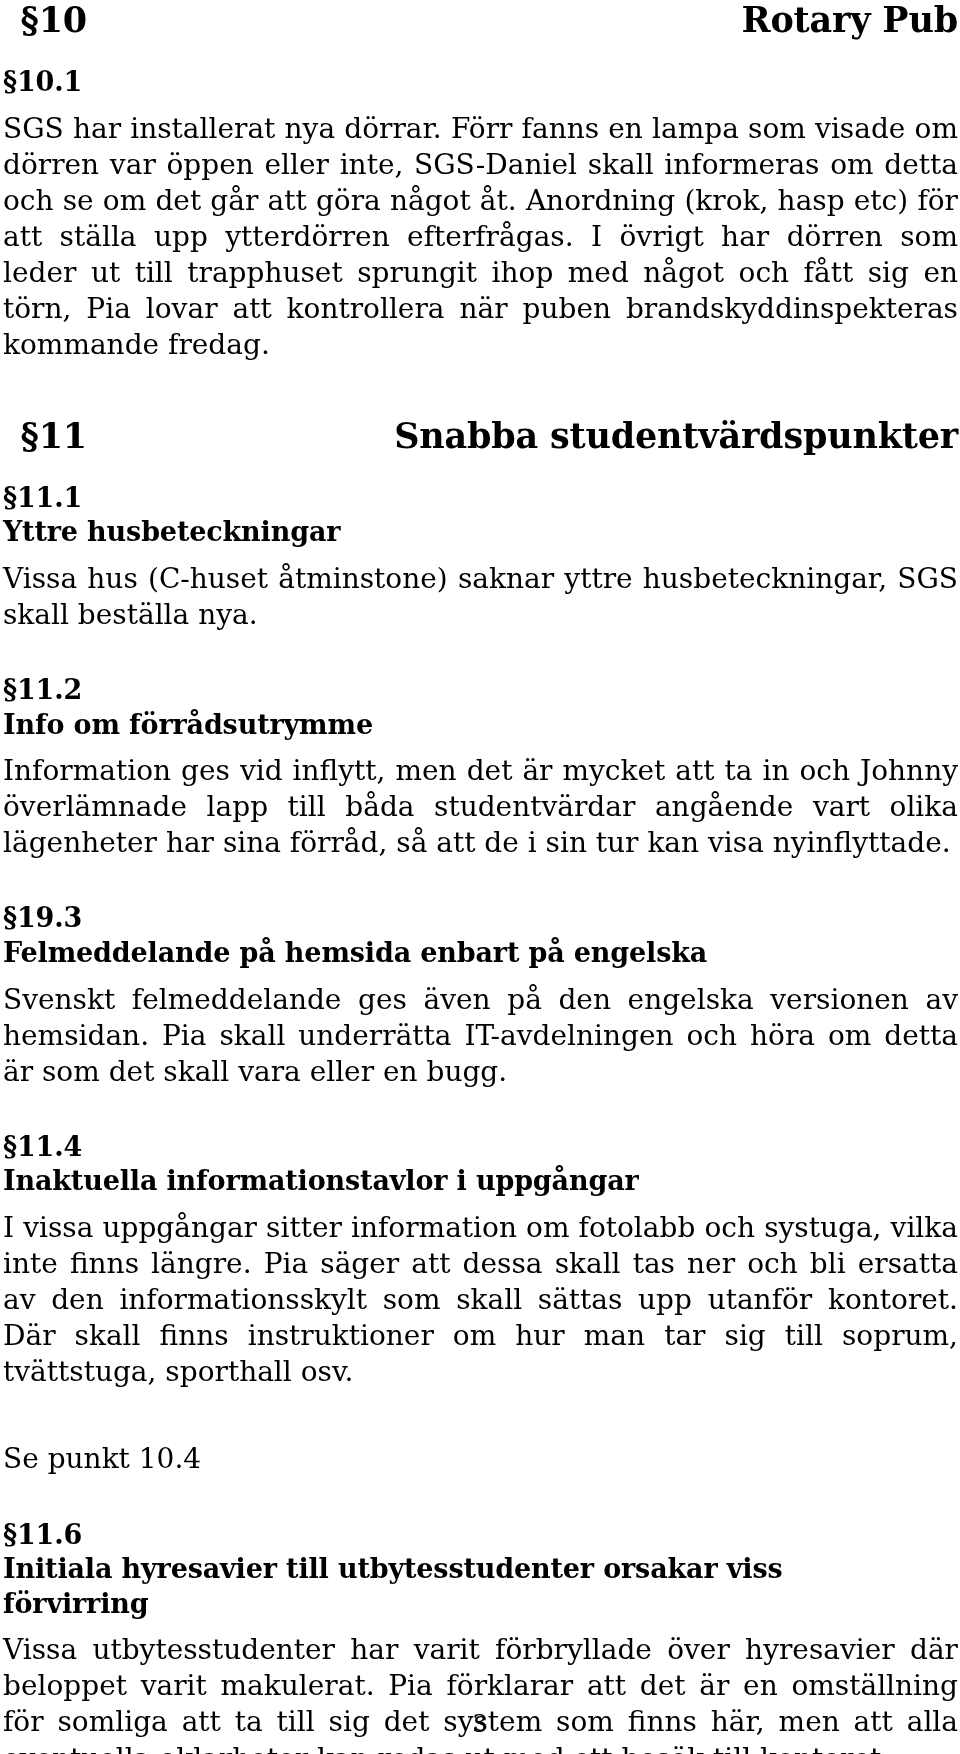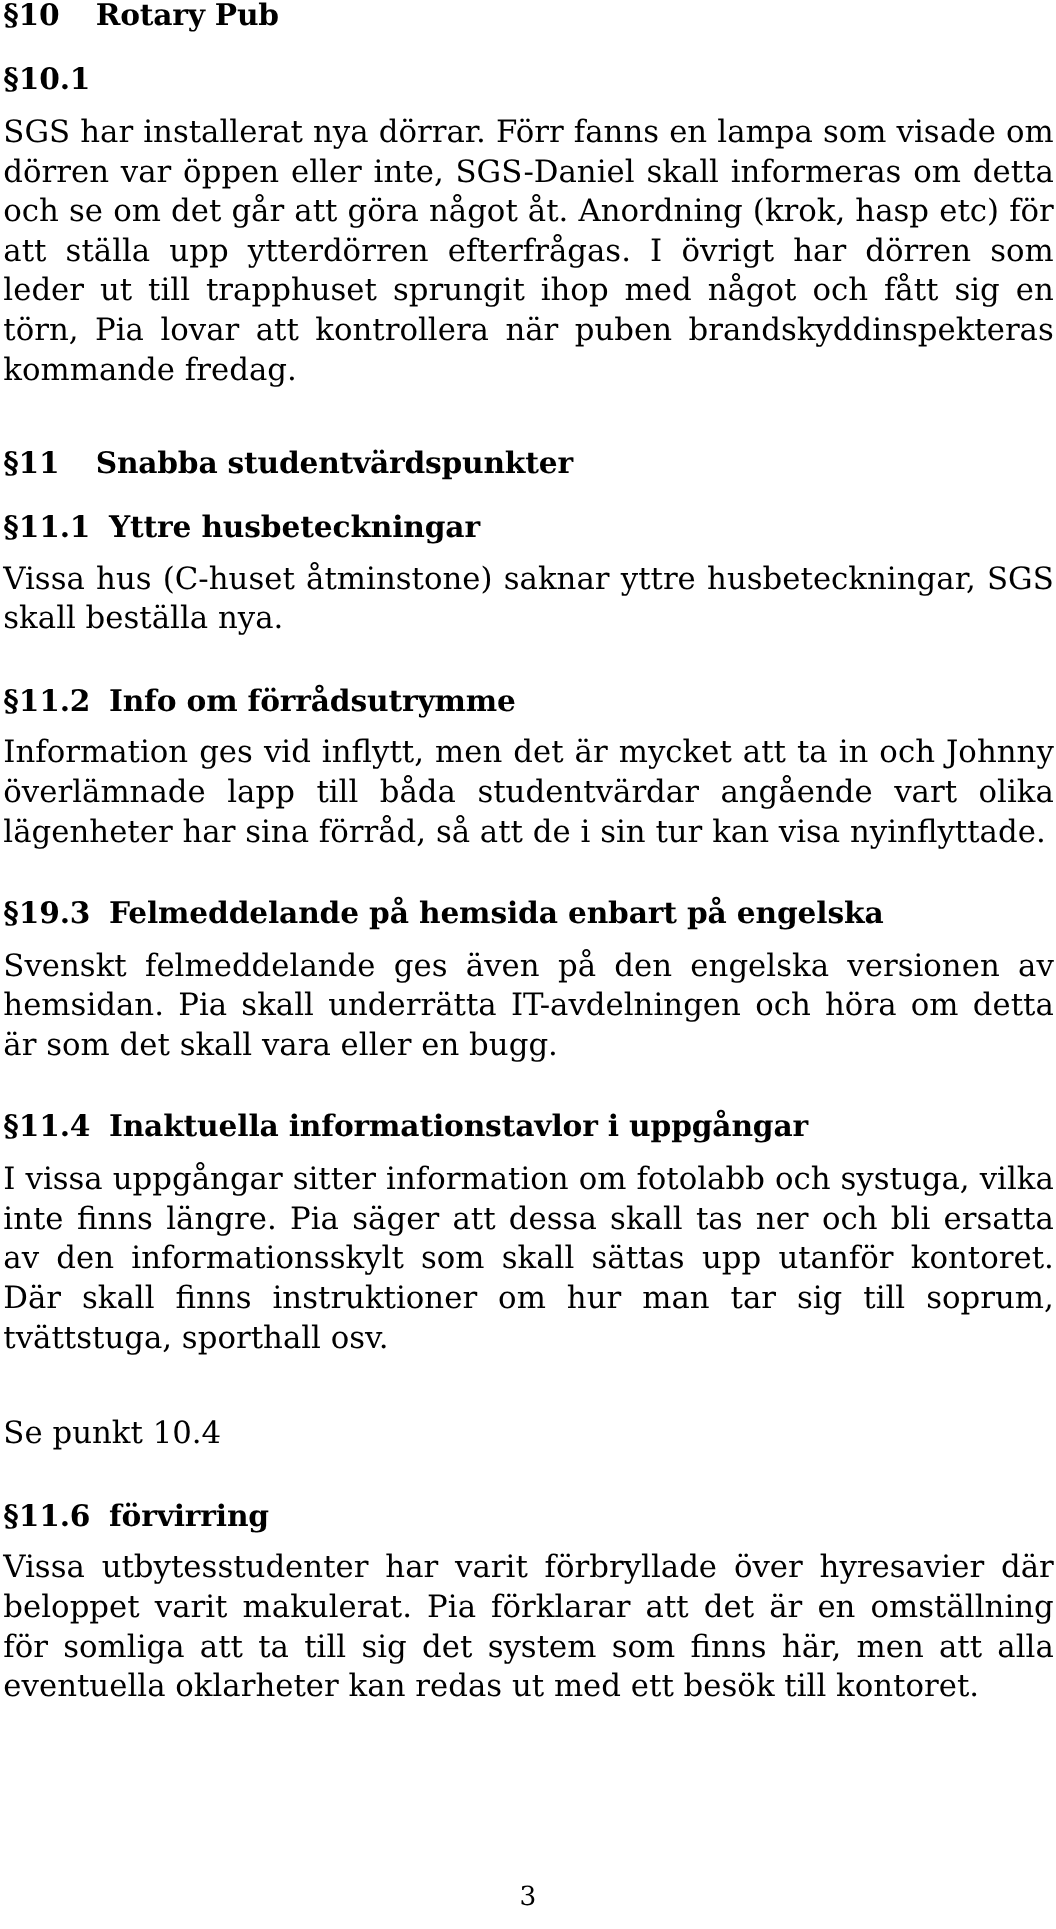--- a/index.html
+++ b/index.html
@@ -19,40 +19,42 @@
     overflow: hidden;
     box-sizing: border-box;
     padding: 0 2px 0 3px;
   }
 
   
   .sec {
     display: flex;
     align-items: baseline;
     font-weight: bold;
-    font-size: 27px;
+    font-size: 35px;
     line-height: 1.12;
     letter-spacing: -0.2px;
     margin: 0;
+    text-align: right;
   }
   .sec .num {
     flex: 0 0 auto;
     min-width: 84px;
     white-space: nowrap;
   }
   .sec .ttl { flex: 1 1 auto; }
 
   .subsec {
     display: flex;
     align-items: baseline;
     font-weight: bold;
     font-size: 27px;
     line-height: 1.28;
     letter-spacing: -0.15px;
     margin: 0;
+    flex-direction: column;
   }
   .subsec .num {
     flex: 0 0 auto;
     min-width: 96px;
     white-space: nowrap;
   }
   .subsec .ttl {
     flex: 1 1 auto;
     text-align: justify;
     text-align-last: left;
@@ -146,20 +148,21 @@
   <p class="body">I vissa uppgångar sitter information om fotolabb och systuga, vilka inte finns längre. Pia säger att dessa skall tas ner och bli ersatta av den informationsskylt som skall sättas upp utanför kontoret. Där skall finns instruktioner om hur man tar sig till soprum, tvättstuga, sporthall osv.</p>
 
   <div class="sp-before-subsec"></div>
   <div class="sp-after-subsec"></div>
   <p class="body">Se punkt 10.4</p>
 
   <div class="sp-before-subsec"></div>
   <h2 class="subsec">
     <span class="num">§11.6</span>
     <span class="ttl">
+      <span class="spread" style="display:block;text-align:justify;text-align-last:justify;">Initiala hyresavier till utbytesstudenter orsakar viss</span>
       <span style="display:block;">förvirring</span>
     </span>
   </h2>
   <div class="sp-after-subsec"></div>
   <p class="body">Vissa utbytesstudenter har varit förbryllade över hyresavier där beloppet varit makulerat. Pia förklarar att det är en omställning för somliga att ta till sig det system som finns här, men att alla eventuella oklarheter kan redas ut med ett besök till kontoret.</p>
 
   <div class="folio">3</div>
 
 </div>
 

